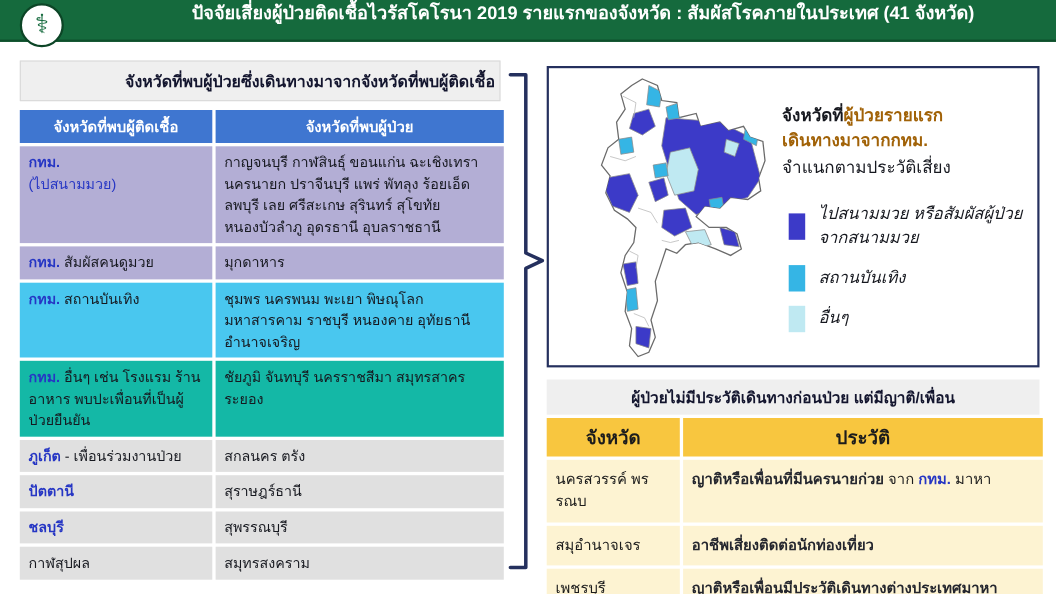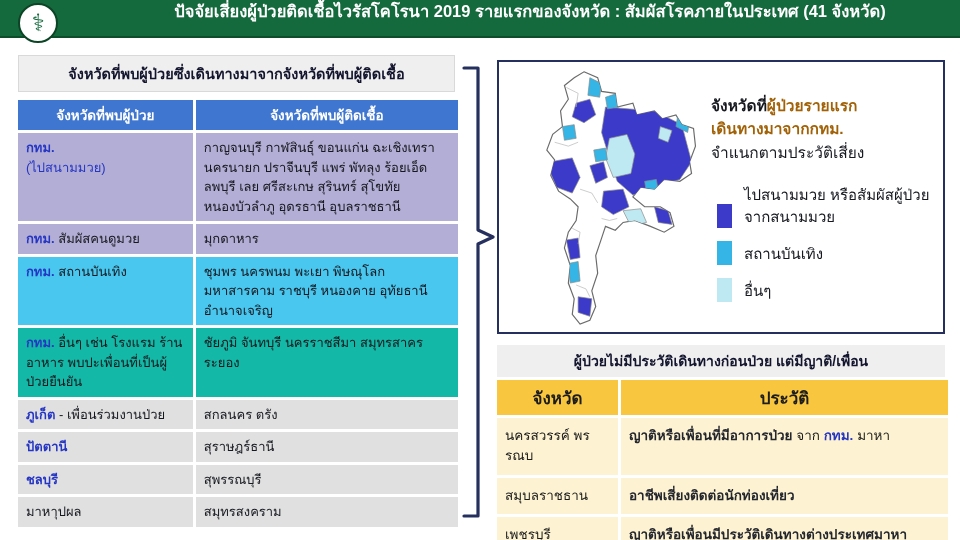--- a/index.html
+++ b/index.html
@@ -13,21 +13,21 @@
     border-radius:50%; background:#ffffff; border:2px solid #0c4526;
     display:flex; align-items:center; justify-content:center; z-index:5;
     color:#156a3d; font-size:24px; line-height:1; }
   .topbar-title { position:absolute; left:110px; right:10px; top:0; height:21px;
     display:flex; align-items:center; justify-content:center;
     color:#ffffff; font-weight:bold; font-size:16.5px; white-space:nowrap; }
 
   
   .left-wrap { position:absolute; left:18px; top:55px; width:437px; }
   .left-title { background:#efefef; border:1px solid #d9d9d9; color:#13152e;
-    font-weight:bold; font-size:14.5px; text-align:center; padding:6px 4px; }
+    font-weight:bold; font-size:14.5px; text-align:right; padding:6px 4px; }
   .ltable { margin-top:8px; display:grid; grid-template-columns:40% 60%;
     grid-gap:3px; background:#ffffff; font-size:13px; }
   .lcell { padding:5px 8px; line-height:1.5; color:#16181f; }
   .lhead { background:#3f76d0; color:#ffffff; font-weight:bold; text-align:center;
     font-size:13.5px; padding:4px 2px; }
   .bg-lav { background:#b3aed5; }
   .bg-cyan { background:#49c7ef; }
   .bg-pale { background:#14b8a6; }
   .bg-gray { background:#e0e0e0; }
   .src-prefix { color:#2636c4; font-weight:bold; }
@@ -39,21 +39,21 @@
 
   
   .map-panel { position:absolute; left:497px; top:60px; width:448px; height:274px;
     background:#ffffff; border:2px solid #25305e; }
   .map-svg { position:absolute; left:4px; top:2px; }
   .map-caption { position:absolute; left:212px; top:32px; width:228px;
     font-size:15.5px; line-height:1.5; color:#16181f; }
   .cap-blue { color:#a16207; font-weight:bold; }
   .cap-b1 { font-weight:bold; }
   .legend { position:absolute; left:218px; top:122px; width:224px; }
-  .legend-item { display:flex; align-items:flex-end; margin-bottom:13px; }
+  .legend-item { display:flex; align-items:center; margin-bottom:13px;font-style:italic; }
   .swatch { width:15px; height:24px; margin-right:12px; flex:0 0 auto; }
   .sw-1 { background:#3c3ac8; }
   .sw-2 { background:#35b5e5; }
   .sw-3 { background:#bfe9f2; }
   .legend-label { font-size:15px; line-height:1.45; color:#16181f; }
 
   
   .hist-wrap { position:absolute; left:497px; top:345px; width:448px; }
   .hist-title { background:#efefef; color:#13152e; font-weight:bold;
     font-size:14px; text-align:center; padding:5px 16px; }
@@ -72,22 +72,22 @@
   <div class="topbar-title">ปัจจัยเสี่ยงผู้ป่วยติดเชื้อไวรัสโคโรนา 2019 รายแรกของจังหวัด : สัมผัสโรคภายในประเทศ  (41 จังหวัด)</div>
 </div>
 <div class="logo">
   <span>⚕</span>
 </div>
 
 <div class="left-wrap">
   <div class="left-title">จังหวัดที่พบผู้ป่วยซึ่งเดินทางมาจากจังหวัดที่พบผู้ติดเชื้อ</div>
 
   <div class="ltable">
+    <div class="lhead">จังหวัดที่พบผู้ติดเชื้อ</div>
     <div class="lhead">จังหวัดที่พบผู้ป่วย</div>
-    <div class="lhead">จังหวัดที่พบผู้ติดเชื้อ</div>
 
     <div class="lcell bg-lav">
       <span class="src-prefix">กทม.</span>
       <span class="src-rest row1-rest">(ไปสนามมวย)</span>
     </div>
     <div class="lcell bg-lav">กาญจนบุรี กาฬสินธุ์ ขอนแก่น ฉะเชิงเทรา นครนายก ปราจีนบุรี แพร่ พัทลุง ร้อยเอ็ด ลพบุรี เลย ศรีสะเกษ สุรินทร์ สุโขทัย หนองบัวลำภู อุดรธานี อุบลราชธานี</div>
 
     <div class="lcell bg-lav">
       <span class="src-prefix">กทม.</span><span class="src-rest"> สัมผัสคนดูมวย</span>
     </div>
@@ -112,21 +112,21 @@
       <span class="src-prefix">ปัตตานี</span><span class="src-rest"></span>
     </div>
     <div class="lcell bg-gray">สุราษฎร์ธานี</div>
 
     <div class="lcell bg-gray">
       <span class="src-prefix">ชลบุรี</span><span class="src-rest"></span>
     </div>
     <div class="lcell bg-gray">สุพรรณบุรี</div>
 
     <div class="lcell bg-gray">
-      <span class="src-prefix"></span><span class="src-rest">มาหาุปผล</span>
+      <span class="src-prefix"></span><span class="src-rest">กาฬสุปผล</span>
     </div>
     <div class="lcell bg-gray">สมุทรสงคราม</div>
   </div>
 </div>
 
 <svg class="brace" width="46" height="466" viewBox="0 0 46 466">
   <path d="M12,8 H26 V170 L41,177 L26,184 V456 H12" fill="none" stroke="#25305e" stroke-width="3.2" stroke-linejoin="round" stroke-linecap="round"></path>
 </svg>
 
 <div class="map-panel">
@@ -204,24 +204,24 @@
 </div>
 
 <div class="hist-wrap">
   <div class="hist-title">ผู้ป่วยไม่มีประวัติเดินทางก่อนป่วย แต่มีญาติ/เพื่อน</div>
   <div class="htable">
     <div class="hhead">จังหวัด</div>
     <div class="hhead">ประวัติ</div>
 
     <div class="hcell">นครสวรรค์ พรรณบ</div>
     <div class="hcell">
-      <span class="seg-bold">ญาติหรือเพื่อนที่มีอาการป่วย</span><span> จาก </span><span class="seg-blue">กทม.</span><span> มาหา</span>
-    </div>
-
-    <div class="hcell">สมุบลราชธาน</div>
+      <span class="seg-bold">ญาติหรือเพื่อนที่มีนครนายก่วย</span><span> จาก </span><span class="seg-blue">กทม.</span><span> มาหา</span>
+    </div>
+
+    <div class="hcell">สมุอำนาจเจร</div>
     <div class="hcell">
       <span class="seg-bold">อาชีพเสี่ยงติดต่อนักท่องเที่ยว</span>
     </div>
 
     <div class="hcell">เพชรบุรี</div>
     <div class="hcell">
       <span class="seg-bold">ญาติหรือเพื่อนมีประวัติเดินทางต่างประเทศมาหา</span>
     </div>
   </div>
 </div>

